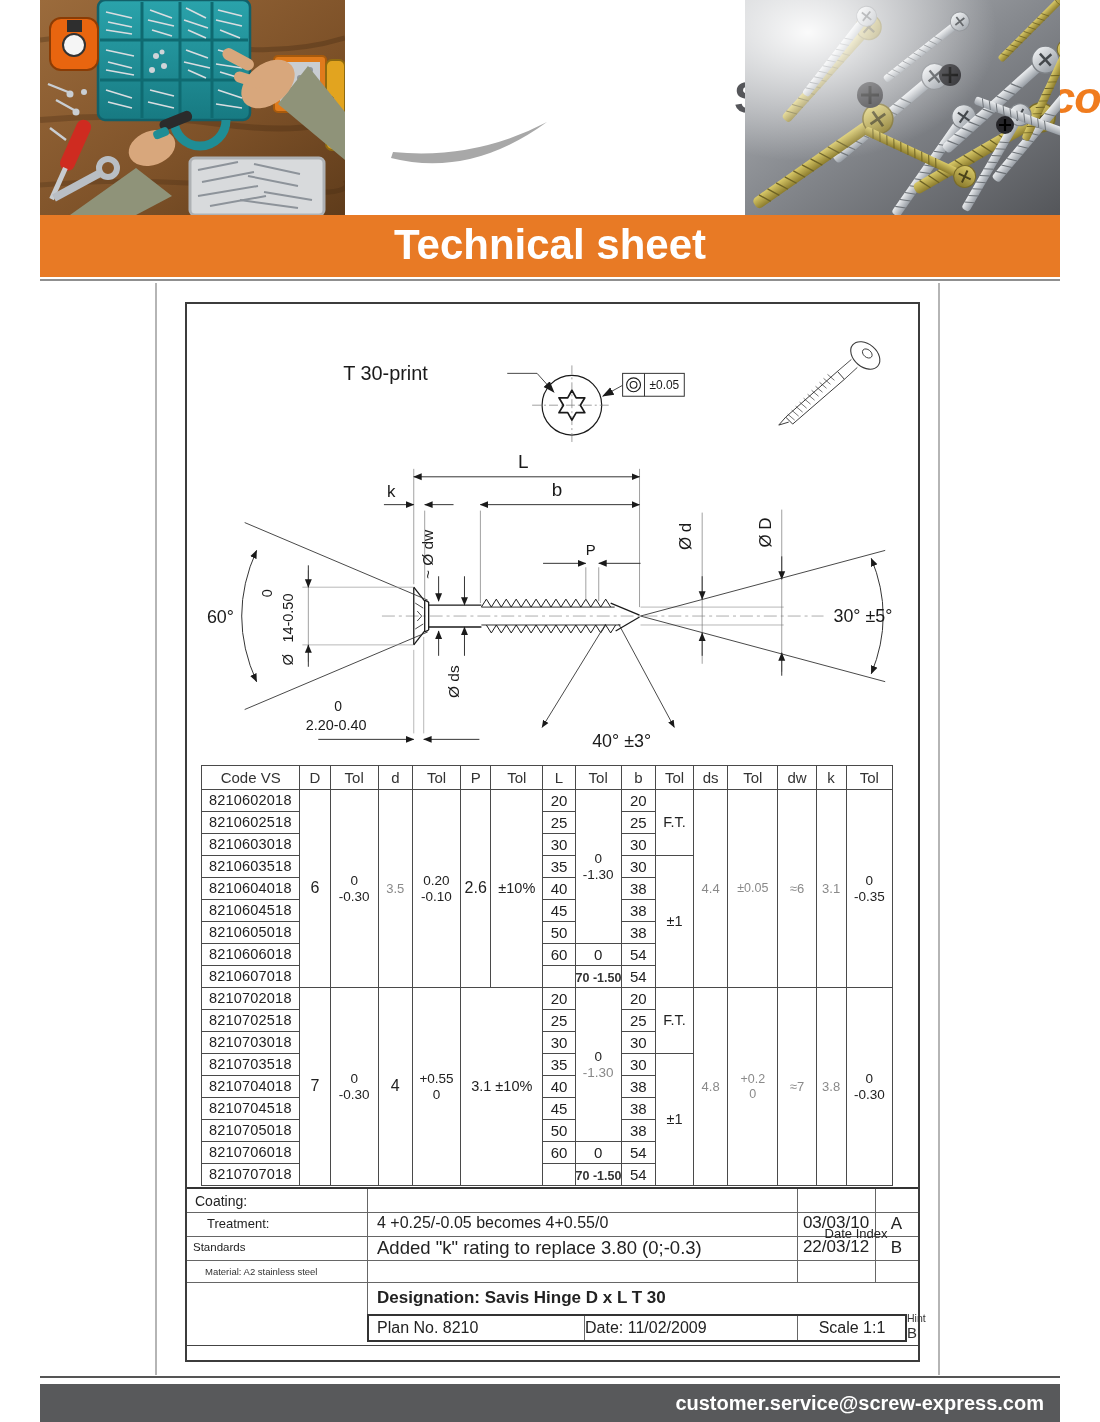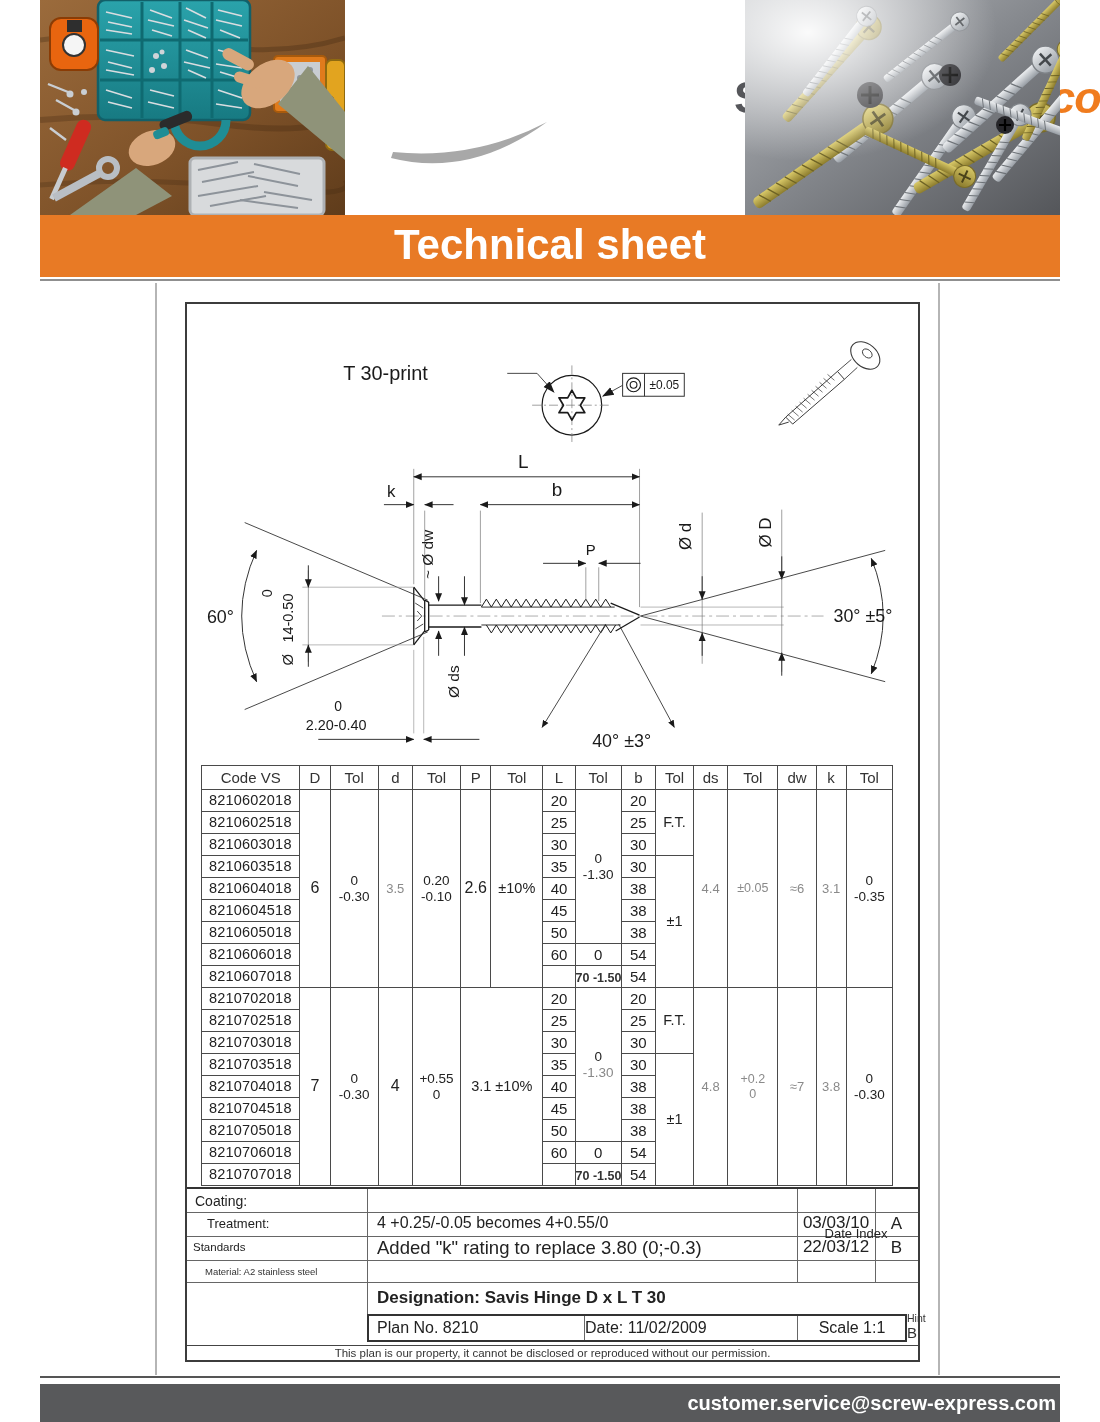--- a/index.html
+++ b/index.html
@@ -70,21 +70,21 @@
   #plan-scale{left:428px;border-left:1px solid #666;width:108px;text-align:center;}
   #hint{left:720px;top:124px;font-size:10.5px;line-height:1.1;color:#333;}
   #hint b{font-size:15px;font-weight:normal;}
   #notice-rule{position:absolute;left:0;top:156px;width:731px;height:1px;background:#444;}
   #notice{left:0;top:158px;width:731px;text-align:center;font-size:11.5px;color:#333;}
 
   
   #footer-rule{left:40px;top:1376px;width:1020px;height:2px;background:#555;}
   #footer-bar{left:40px;top:1384px;width:1020px;height:38px;background:#58595b;
               color:#fff;font-weight:bold;font-size:20px;line-height:38px;
-              text-align:right;padding-right:4px;box-sizing:border-box;}
+              text-align:right;padding-right:16px;box-sizing:border-box;}
 
   
   svg text{font-family:"Liberation Sans",sans-serif;fill:#1a1a1a;}
 </style>
 </head>
 <body>
 
 <div class="abs" id="photo-left">
   <svg width="305" height="215" viewBox="0 0 305 215">
     <defs>
@@ -641,18 +641,17 @@
       <div class="plan-cell" id="plan-no">Plan No. 8210</div>
       <div class="plan-cell" id="plan-date">Date: 11/02/2009</div>
       <div class="plan-cell" id="plan-scale">Scale 1:1</div>
     </div>
     <div class="inf" id="hint">
       <span>Hint</span><br>
       <b>B</b>
     </div>
 
     <div id="notice-rule"></div>
-    <div class="inf" id="notice">This plan is our property, it cannot be disclosed or reproduced without our permission.</div>
   </div>
 </div>
 
 <div class="abs" id="footer-rule"></div>
 <div class="abs" id="footer-bar">customer.service@screw-express.com</div>
 
 </body></html>

